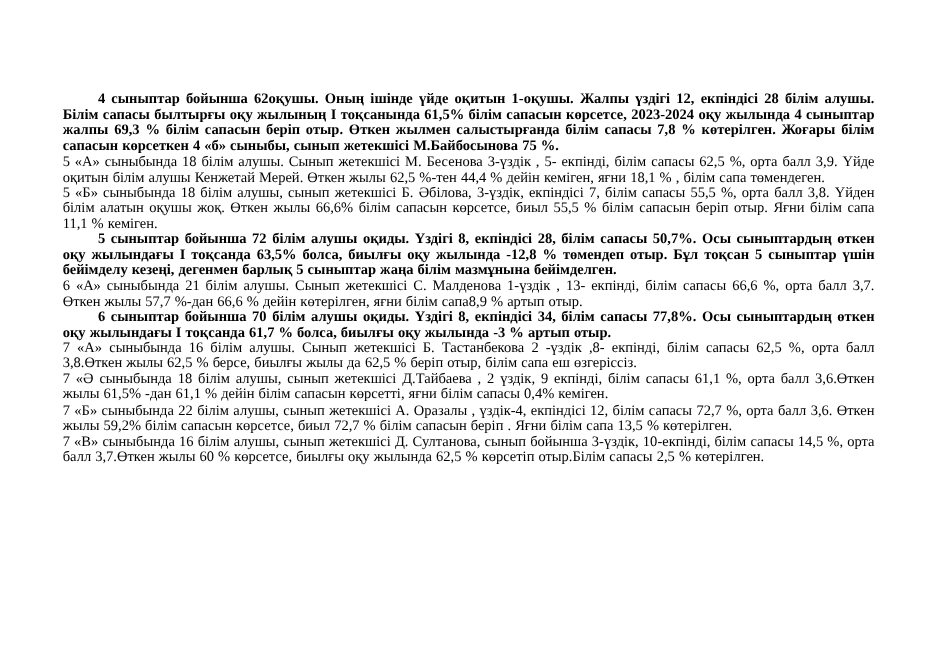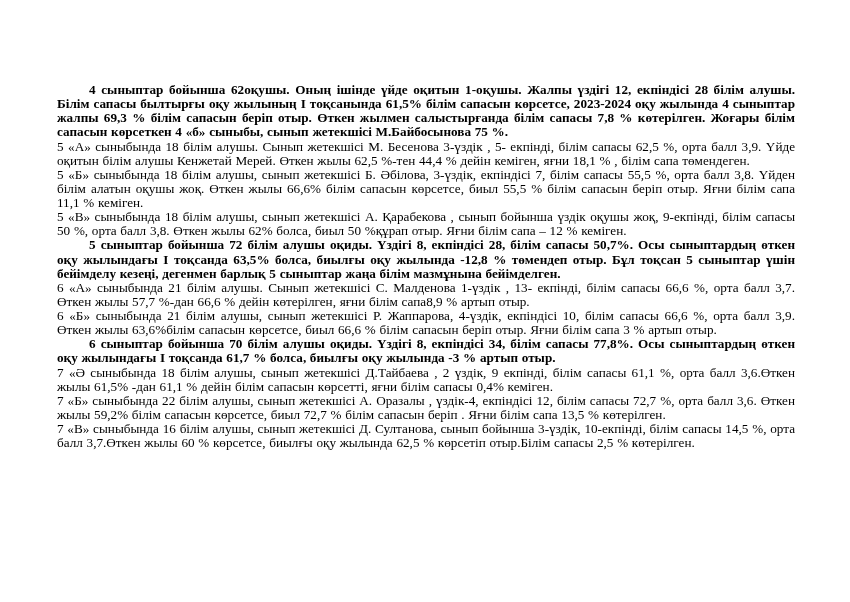--- a/index.html
+++ b/index.html
@@ -42,22 +42,21 @@
   }
 </style>
 </head>
 <body>
 
 <div class="page">
   <div class="doc-body">
     <p class="bold">4 сыныптар бойынша 62оқушы. Оның ішінде үйде оқитын 1-оқушы.  Жалпы үздігі 12, екпіндісі 28 білім алушы. Білім сапасы былтырғы оқу жылының I тоқсанында 61,5% білім сапасын көрсетсе,  2023-2024 оқу жылында 4 сыныптар жалпы 69,3 % білім сапасын беріп отыр. Өткен жылмен салыстырғанда білім сапасы 7,8 % көтерілген. Жоғары білім сапасын көрсеткен 4 «б» сыныбы, сынып жетекшісі М.Байбосынова 75 %.</p>
     <p class="plain">5 «А» сыныбында 18 білім алушы. Сынып жетекшісі М. Бесенова  3-үздік , 5- екпінді, білім сапасы 62,5 %, орта балл 3,9.  Үйде оқитын білім алушы Кенжетай Мерей.  Өткен жылы 62,5 %-тен  44,4 % дейін кеміген, яғни 18,1 % , білім сапа төмендеген.</p>
     <p class="plain">5 «Б» сыныбында 18 білім алушы, сынып жетекшісі Б. Әбілова, 3-үздік, екпіндісі 7, білім сапасы 55,5 %,  орта балл 3,8. Үйден білім алатын оқушы жоқ.  Өткен жылы 66,6% білім сапасын көрсетсе, биыл 55,5 % білім сапасын беріп отыр. Яғни білім сапа 11,1 % кеміген.</p>
-    <p class="plain">5 «В» сыныбында 18 білім алушы, сынып жетекшісі А. Қарабекова , сынып бойынша үздік оқушы жоқ,  9-екпінді, білім сапасы 50 %, орта балл 3,8. Өткен жылы 62% болса, биыл 50 %құрап отыр. Яғни білім сапа – 12 % кеміген.</p>
     <p class="bold">5 сыныптар бойынша 72 білім алушы оқиды. Үздігі 8, екпіндісі 28,  білім сапасы 50,7%. Осы сыныптардың өткен оқу жылындағы I тоқсанда 63,5%  болса, биылғы оқу жылында -12,8 % төмендеп отыр. Бұл тоқсан 5 сыныптар үшін бейімделу кезеңі, дегенмен  барлық 5 сыныптар жаңа білім мазмұнына бейімделген.</p>
     <p class="plain">6 «А» сыныбында 21 білім алушы. Сынып жетекшісі С. Малденова  1-үздік , 13- екпінді, білім сапасы 66,6 %, орта балл 3,7.  Өткен жылы 57,7 %-дан  66,6 % дейін көтерілген, яғни білім сапа8,9 % артып отыр.</p>
-    <p class="plain">6 «Б» сыныбында 21 білім алушы, сынып жетекшісі Р. Жаппарова, 4-үздік, екпіндісі 10, білім сапасы 66,6 %,  орта балл 3,9. Өткен жылы 63,6%білім сапасын көрсетсе, биыл 66,6 % білім сапасын беріп отыр. Яғни білім сапа 3 % артып отыр.</p>
     <p class="bold">6 сыныптар бойынша 70 білім алушы оқиды. Үздігі 8, екпіндісі 34,  білім сапасы 77,8%. Осы сыныптардың өткен оқу жылындағы I тоқсанда 61,7 %  болса, биылғы оқу жылында -3 % артып отыр.</p>
+    <p class="plain">7 «А» сыныбында 16 білім алушы. Сынып жетекшісі Б. Тастанбекова 2 -үздік ,8- екпінді, білім сапасы 62,5 %, орта балл 3,8.Өткен жылы 62,5 % берсе, биылғы жылы да  62,5 % беріп отыр, білім сапа еш өзгеріссіз.</p>
     <p class="plain">7 «Ә сыныбында 18 білім алушы, сынып жетекшісі Д.Тайбаева  , 2 үздік, 9 екпінді, білім сапасы 61,1 %, орта балл 3,6.Өткен жылы 61,5% -дан 61,1 % дейін білім сапасын көрсетті, яғни білім сапасы 0,4% кеміген.</p>
     <p class="plain">7 «Б» сыныбында 22 білім алушы, сынып жетекшісі А. Оразалы , үздік-4,  екпіндісі 12, білім сапасы 72,7 %,  орта балл 3,6. Өткен жылы 59,2% білім сапасын көрсетсе, биыл 72,7 % білім сапасын беріп . Яғни білім сапа 13,5 % көтерілген.</p>
     <p class="plain">7 «В» сыныбында 16 білім алушы, сынып жетекшісі Д. Султанова, сынып бойынша 3-үздік,  10-екпінді, білім сапасы 14,5 %, орта балл 3,7.Өткен жылы 60 % көрсетсе, биылғы оқу жылында  62,5 %  көрсетіп отыр.Білім сапасы 2,5 % көтерілген.</p>
   </div>
 </div>
 
 </body></html>

